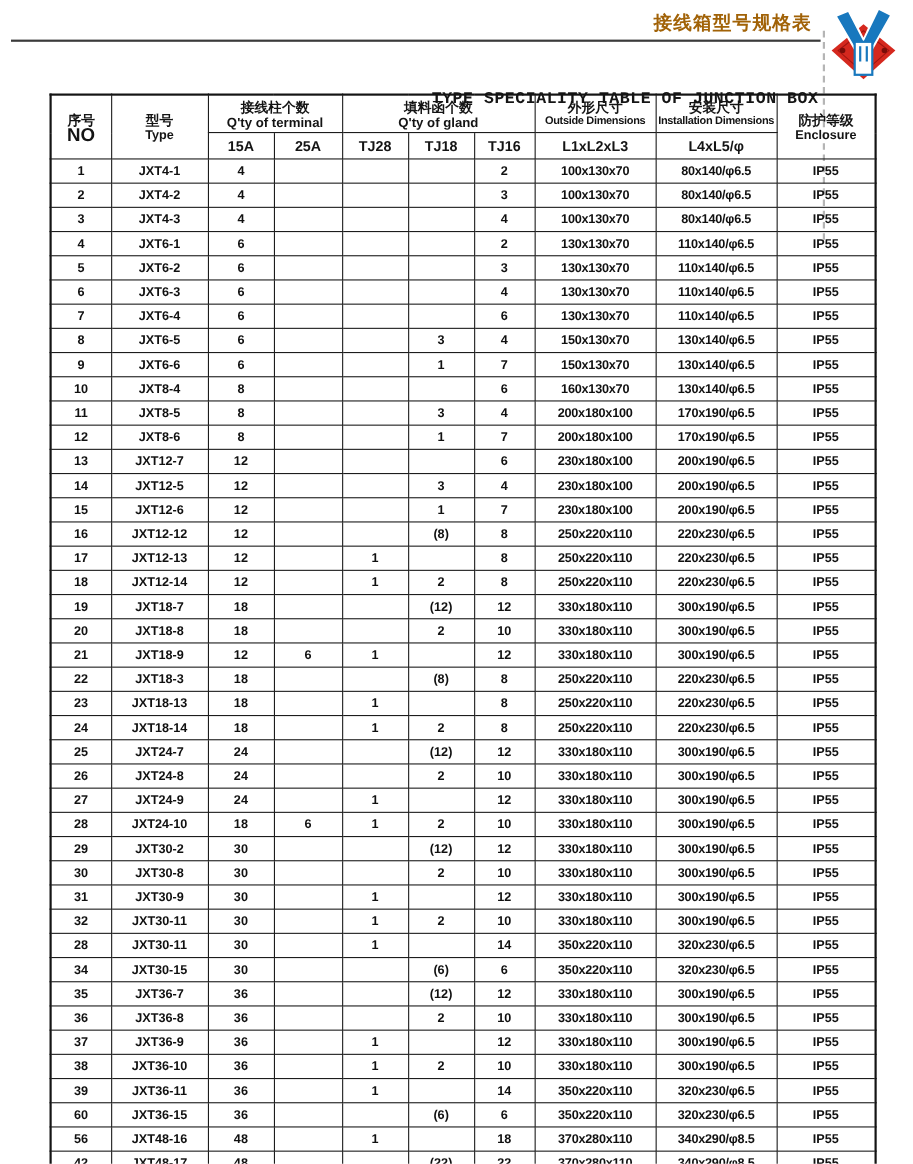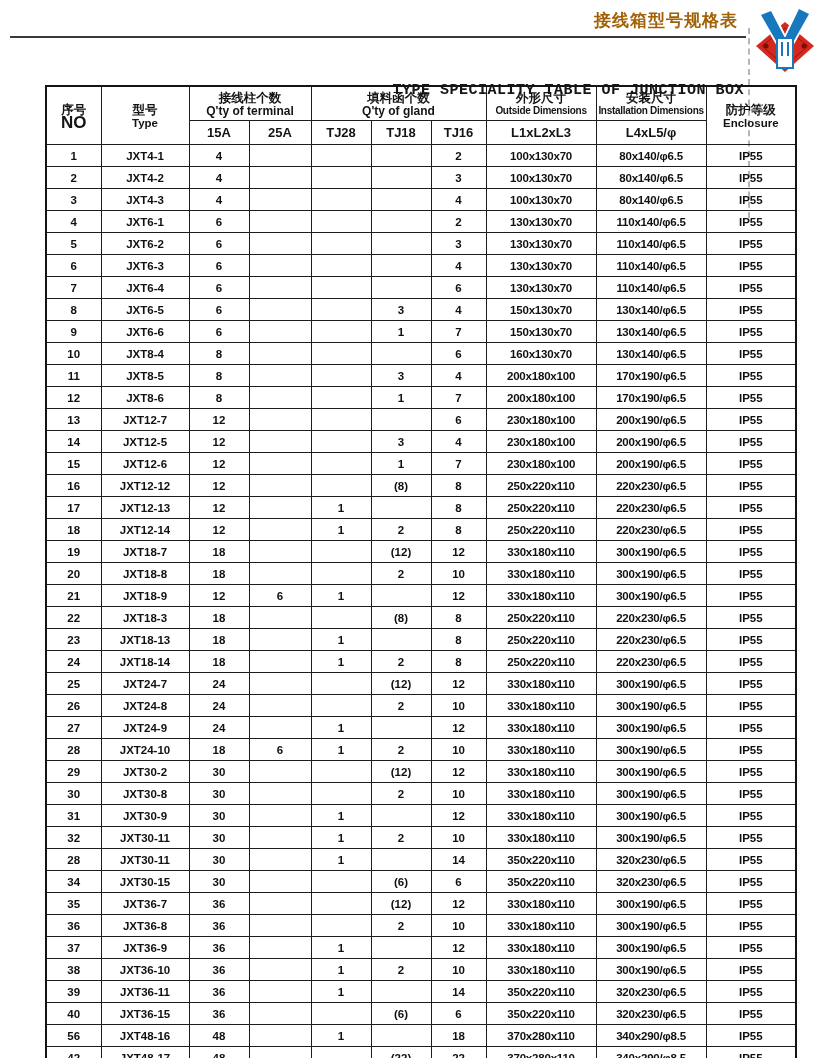--- a/index.html
+++ b/index.html
@@ -608,21 +608,21 @@
         <td>36</td>
         <td></td>
         <td>1</td>
         <td></td>
         <td>14</td>
         <td class="dim">350x220x110</td>
         <td class="dim">320x230/φ6.5</td>
         <td>IP55</td>
       </tr>
       <tr>
-        <td>40</td>
+        <td>60</td>
         <td>JXT36-15</td>
         <td>36</td>
         <td></td>
         <td></td>
         <td>(6)</td>
         <td>6</td>
         <td class="dim">350x220x110</td>
         <td class="dim">320x230/φ6.5</td>
         <td>IP55</td>
       </tr>

